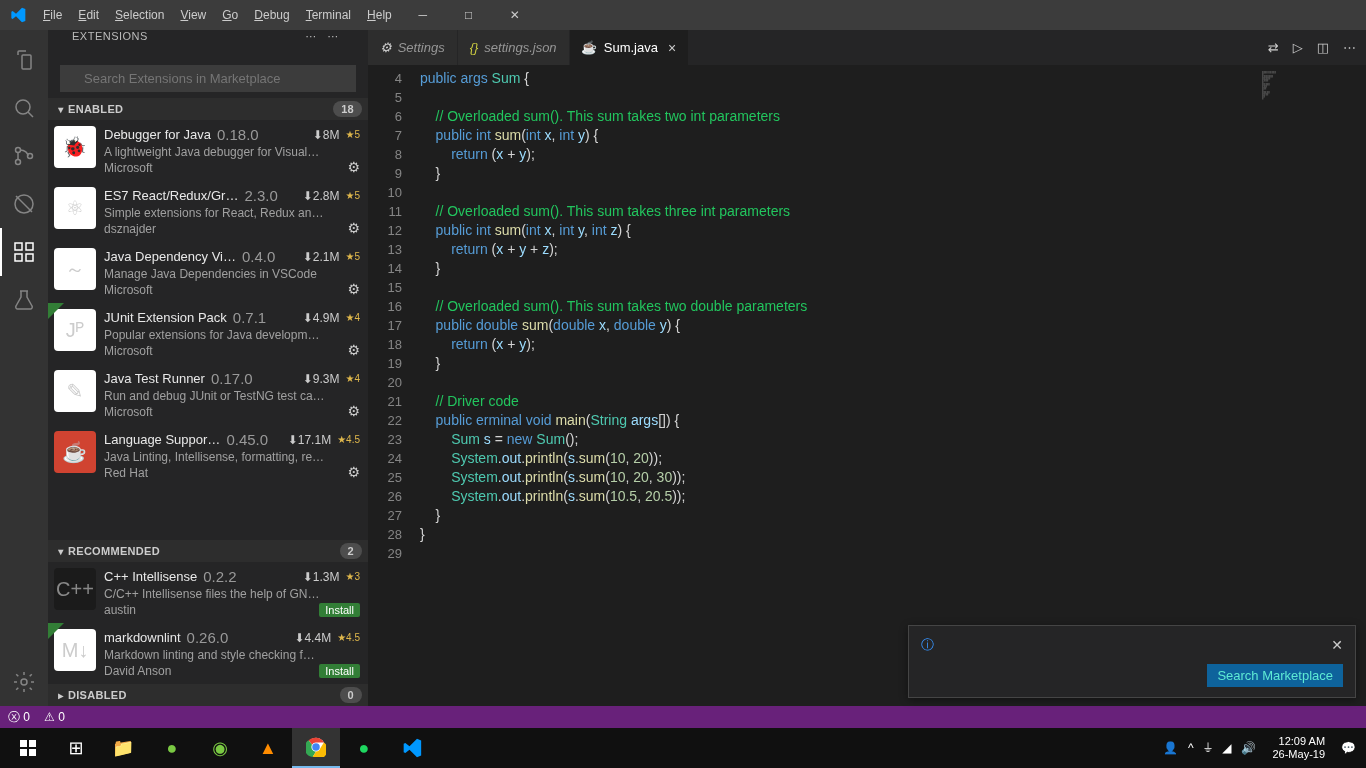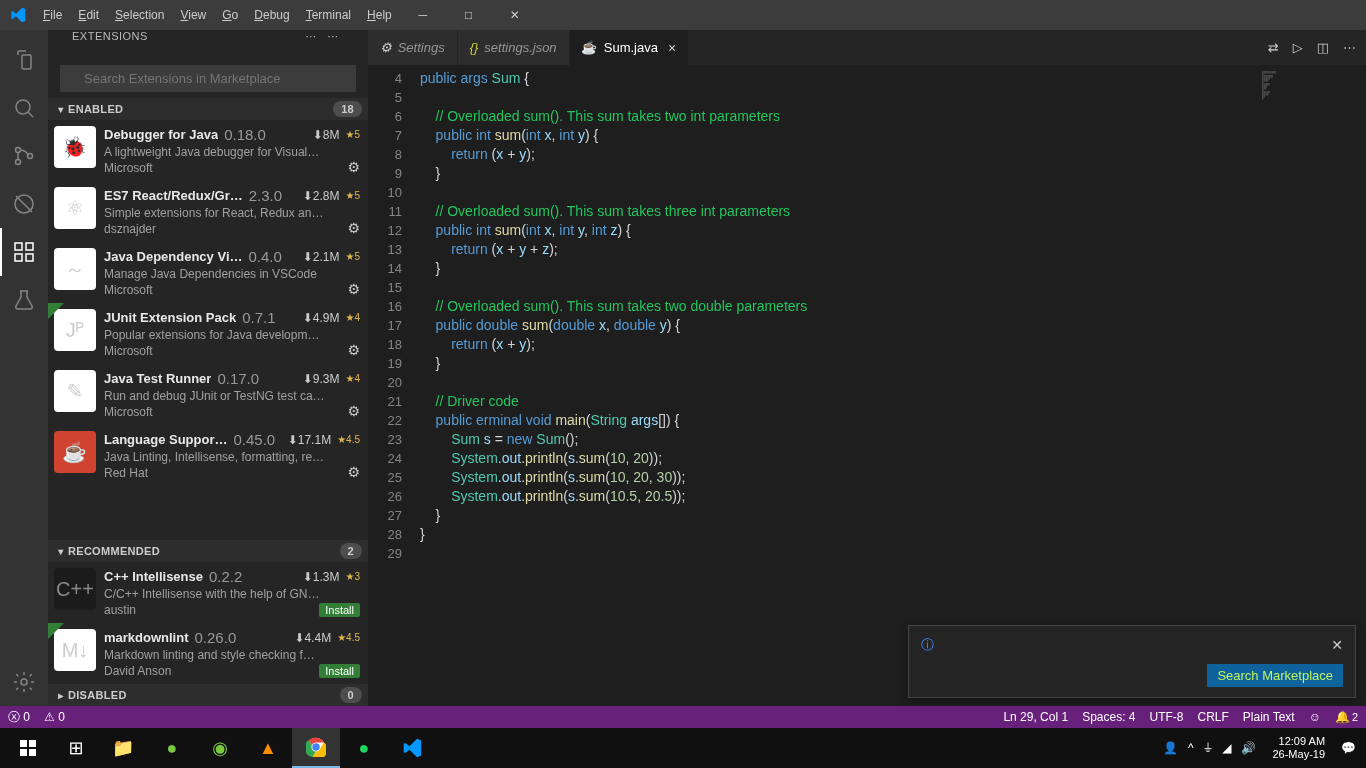--- a/index.html
+++ b/index.html
@@ -27,21 +27,21 @@
 .section .chev{width:14px;text-align:center;font-size:10px}
 .section .lbl{flex:1}
 .section .badge{background:#4d4d4d;color:#ccc;border-radius:10px;padding:0 8px;font-size:11px;line-height:16px;height:16px}
 .extlist{flex:1;overflow:hidden}
 .ext{display:flex;padding:6px 8px 6px 6px;position:relative}
 .ext .iconwrap{width:42px;height:42px;border-radius:4px;background:#fff;margin-right:8px;display:flex;justify-content:center;align-items:center;font-size:20px;flex-shrink:0}
 .ext .iconwrap.dark{background:#1b1b1b;color:#888}
 .ext .iconwrap.red{background:#d04331;color:#fff}
 .ext .body{flex:1;min-width:0;display:flex;flex-direction:column;gap:2px}
 .ext .row{display:flex;align-items:center;gap:6px;min-width:0}
-.ext .name{color:#e8e8e8;font-weight:700;white-space:nowrap;overflow:hidden;text-overflow:ellipsis;font-size:13px}
+.ext .name{color:#e8e8e8;font-weight:400;white-space:nowrap;overflow:hidden;text-overflow:ellipsis;font-size:13px}
 .ext .ver{color:#999;font-size:15px;white-space:nowrap}
 .ext .dl{color:#ccc;font-size:12px;white-space:nowrap;margin-left:auto}
 .ext .star{color:#e0b84c;font-size:10px;white-space:nowrap}
 .ext .desc{color:#a0a0a0;font-size:12px;white-space:nowrap;overflow:hidden;text-overflow:ellipsis}
 .ext .pub{color:#a0a0a0;font-size:12px}
 .ext .gear{position:absolute;right:8px;bottom:6px;color:#ccc;font-size:14px}
 .ext .install{position:absolute;right:8px;bottom:6px;background:#327e36;color:#fff;font-size:11px;padding:1px 6px;border-radius:2px}
 .ext .ribbon{position:absolute;left:0;top:0;width:0;height:0;border-top:16px solid #327e36;border-right:16px solid transparent}
 .editor{flex:1;display:flex;flex-direction:column;min-width:0;background:#1e1e1e}
 .tabs{height:35px;background:#252526;display:flex;align-items:stretch}
@@ -56,21 +56,21 @@
 .code .cls{color:#4ec9b0}
 .code .cm{color:#22c55e}
 .code .fn{color:#dcdcaa}
 .code .nm{color:#b5cea8}
 .code .vr{color:#9cdcfe}
 .minimap{width:110px;background:#1e1e1e;opacity:.4;padding:6px;font-size:2px;line-height:2px;color:#888;overflow:hidden}
 .notif{position:absolute;right:10px;bottom:8px;width:448px;background:#252526;border:1px solid #454545;box-shadow:0 2px 8px rgba(0,0,0,.4);padding:10px 12px}
 .notif .nrow{display:flex;align-items:center;gap:8px;color:#ccc;font-size:13px}
 .notif .nclose{margin-left:auto;color:#ccc;font-size:14px}
 .notif .nbtns{display:flex;justify-content:flex-end;gap:8px;margin-top:10px}
-.notif .nbtn{background:#0e639c;color:#bef264;padding:4px 10px;font-size:13px;border:none}
+.notif .nbtn{background:#0e639c;color:#5eead4;padding:4px 10px;font-size:13px;border:none}
 .statusbar{height:22px;background:#68217a;color:#fff;display:flex;align-items:center;font-size:12px;padding:0 8px;gap:14px}
 .statusbar .sbr{margin-left:auto;display:flex;align-items:center;gap:14px}
 .statusbar .bell{position:relative}
 .statusbar .bell .bnum{font-size:11px;margin-left:2px}
 .taskbar{height:40px;background:#101010;display:flex;align-items:center;padding:0 4px}
 .taskbar .titem{width:48px;height:40px;display:flex;justify-content:center;align-items:center;color:#fff;font-size:18px}
 .taskbar .titem.active{background:#333;border-bottom:2px solid #76b9ed}
 .taskbar .tray{margin-left:auto;display:flex;align-items:center;gap:10px;color:#fff;font-size:12px;padding-right:6px}
 .taskbar .clock{text-align:right;font-size:11px;line-height:13px;padding:0 6px}
 svg{display:block}
@@ -260,21 +260,21 @@
     <div id="recommended-list">
         <div class="ext">
           <div class="iconwrap dark">C++</div>
           <div class="body">
             <div class="row">
               <span class="name">C++ Intellisense</span>
               <span class="ver">0.2.2</span>
               <span class="dl">⬇1.3M</span>
               <span class="star">★3</span>
             </div>
-            <div class="desc">C/C++ Intellisense with the help of GN…</div>
+            <div class="desc">C/C++ Intellisense files the help of GN…</div>
             <div class="pub">austin</div>
           </div>
           <span class="install">Install</span>
         </div>
         <div class="ext">
           <span class="ribbon"></span>
           <div class="iconwrap">M↓</div>
           <div class="body">
             <div class="row">
               <span class="name">markdownlint</span>
@@ -356,29 +356,20 @@
             <button class="nbtn">Search Marketplace</button>
           </div>
       </div>
     </div>
   </div>
 </div>
 
 <div class="statusbar">
   <span>ⓧ <span>0</span></span>
   <span>⚠ <span>0</span></span>
-  <div class="sbr">
-    <span>Ln 29, Col 1</span>
-    <span>Spaces: 4</span>
-    <span>UTF-8</span>
-    <span>CRLF</span>
-    <span>Plain Text</span>
-    <span>☺</span>
-    <span class="bell">🔔<span class="bnum">2</span></span>
-  </div>
 </div>
 
 <div class="taskbar">
   <div class="titem">
       <svg width="16" height="16" viewBox="0 0 16 16" fill="#fff">
         <rect x="0" y="0" width="7" height="7"></rect>
         <rect x="9" y="0" width="7" height="7"></rect>
         <rect x="0" y="9" width="7" height="7"></rect>
         <rect x="9" y="9" width="7" height="7"></rect>
       </svg>

